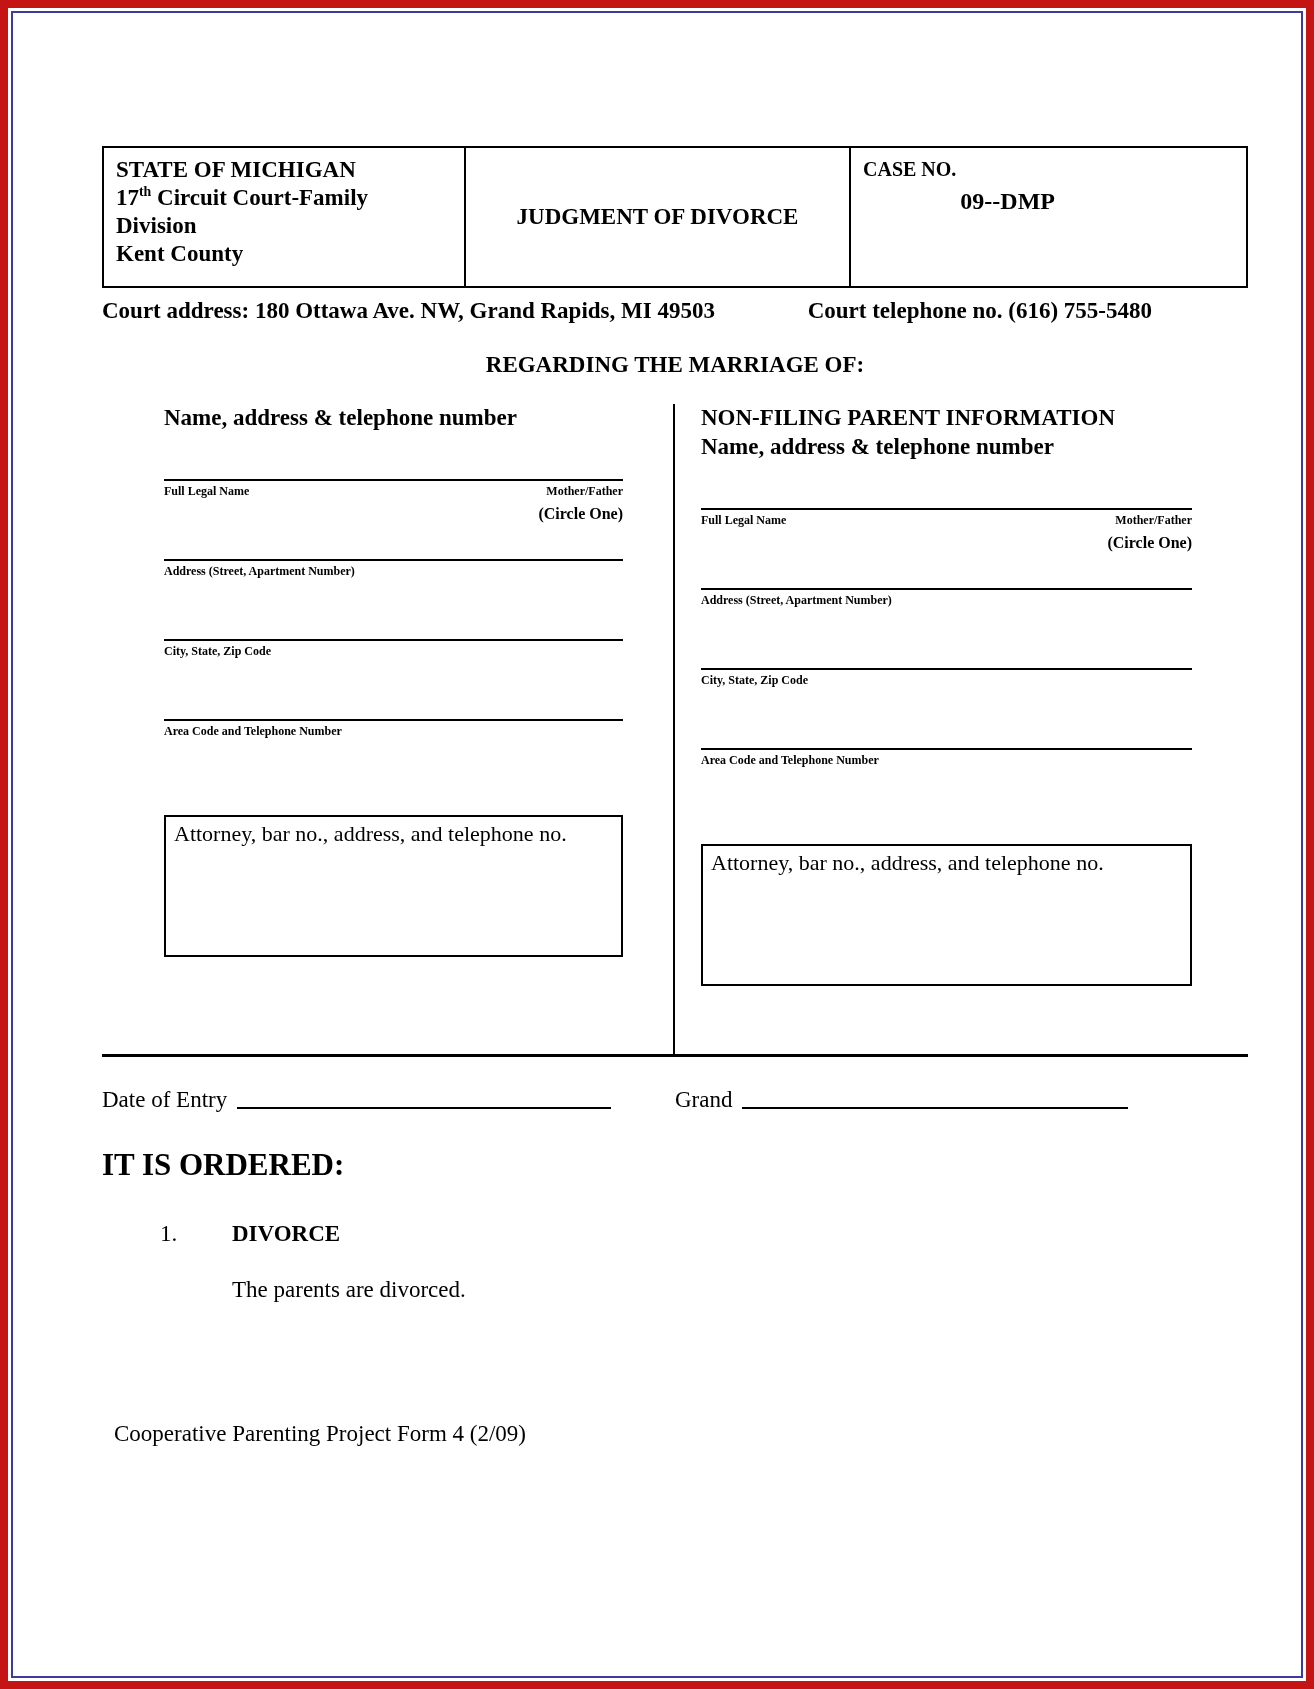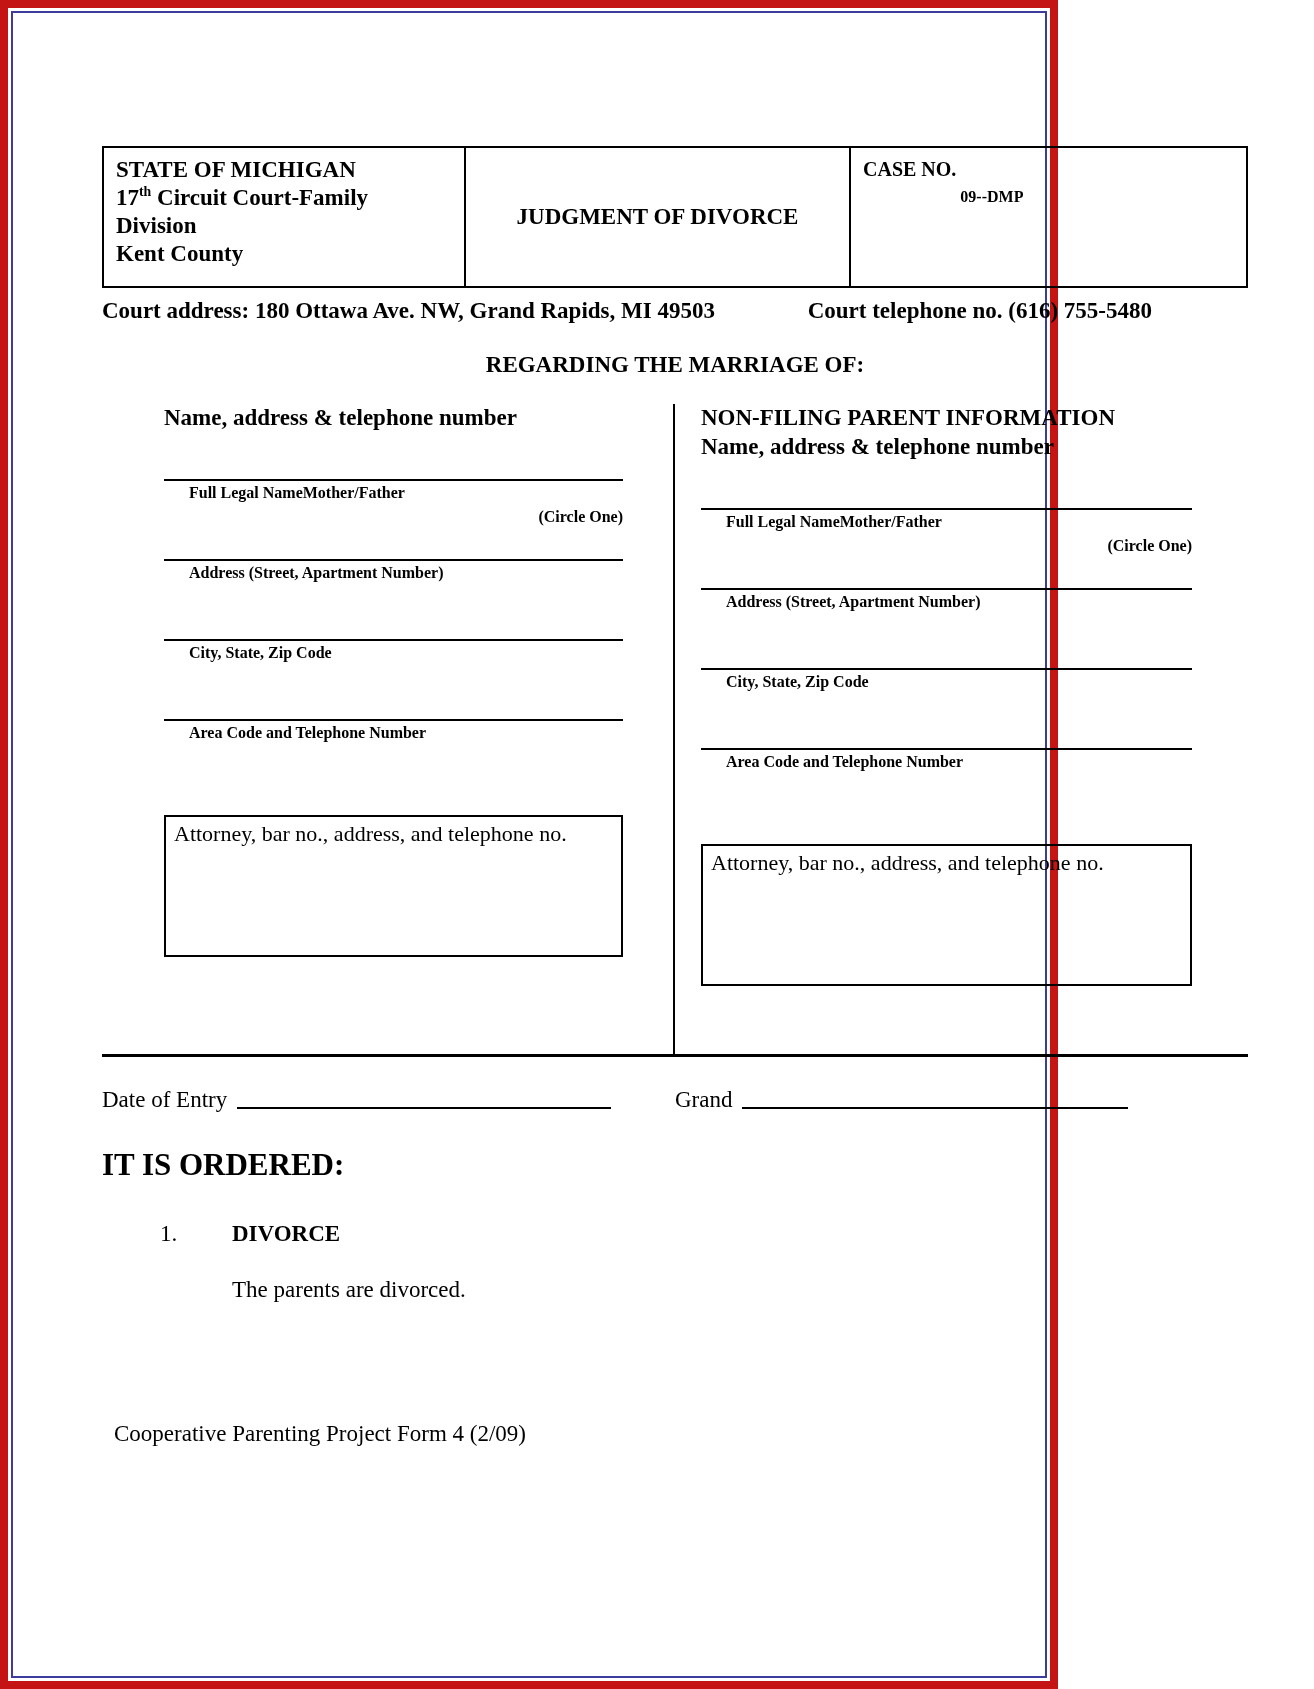--- a/index.html
+++ b/index.html
@@ -3,21 +3,21 @@
 <meta charset="utf-8">
 <style>
   * { margin: 0; padding: 0; box-sizing: border-box; }
   html, body { background: #ffffff; }
   body {
     font-family: "Liberation Serif", serif;
     color: #000;
   }
   .page {
     position: relative;
-    width: 1058px;
+    width: 1314px;
     height: 1689px;
     background: #ffffff;
     border: 8px solid #c41414;
   }
   .inner-frame {
     position: absolute;
     inset: 3px;
     border: 2px solid #3c3c9c;
     pointer-events: none;
   }
@@ -40,41 +40,41 @@
   .hdr-court { font-weight: bold; font-size: 23px; line-height: 1.22; }
   .hdr-court sup { font-size: 60%; text-align: right; }
   .hdr-title {
     display: flex; align-items: center; justify-content: center;
     font-weight: bold; font-size: 23px; text-align: center;
   }
   .hdr-case { display: flex; font-weight: bold; }
   .case-label { text-align: center; font-size: 20px; margin-top: 2px; }
   .case-row {
     display: flex; justify-content: flex-end;
-    font-size: 16px; margin-top: 32px; padding: 0 4px;
+    font-size: 24px; margin-top: 32px; padding: 0 4px;
   }
 
   
   .court-info { display: flex; font-weight: bold; font-size: 23px; margin-top: 10px; text-align: right; }
   .court-tel { margin-left: auto; margin-right: 96px; }
 
   .regarding { text-align: center; font-weight: bold; font-size: 23px; margin-top: 28px; }
 
   
   .parents { display: flex; margin-top: 26px; }
   .pcol { width: 50%; padding-bottom: 68px; }
   .pcol-left  { padding-left: 62px; padding-right: 50px; border-right: 2px solid #000; }
   .pcol-right { padding-left: 26px; padding-right: 56px; }
   .pcol-title { font-weight: bold; font-size: 23px; line-height: 1.25; }
   .fields { margin-top: 46px; }
   .field { height: 80px; }
   .fline { border-top: 2px solid #000; height: 0; }
   .frow {
-    display: flex; justify-content: flex-start;
-    font-weight: bold; font-size: 16px; margin-top: 3px; margin-left: 25px;
+    display: flex; justify-content: space-between;
+    font-weight: bold; font-size: 12px; margin-top: 3px;
   }
   .fsub { text-align: right; font-weight: bold; font-size: 16px; margin-top: 6px; }
   .attorney-box {
     margin-top: 16px; border: 2px solid #000;
     height: 142px; padding: 4px 8px; font-size: 22px;
   }
 
   .main-rule { border-top: 3px solid #000; height: 0; }
 
   

